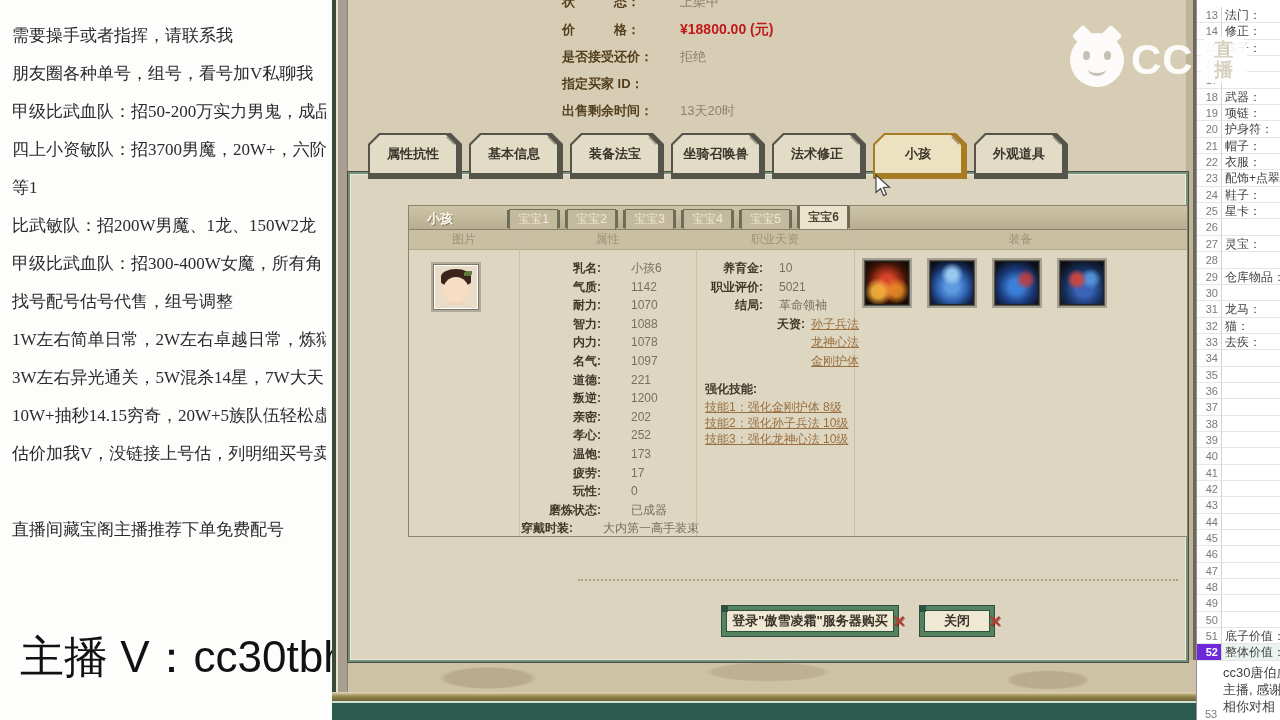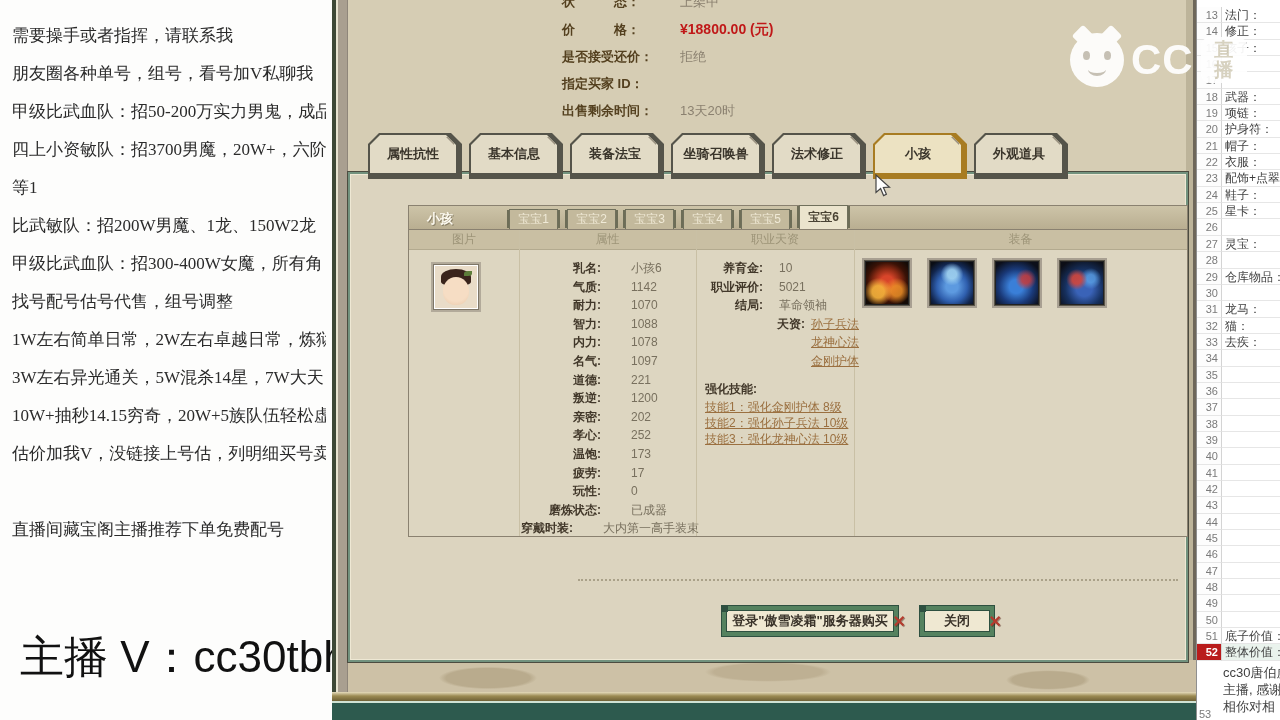--- a/index.html
+++ b/index.html
@@ -121,25 +121,25 @@
   .cursor{position:absolute;left:540px;top:174px;z-index:9;}
 
   
   .sheet{position:absolute;left:1196px;top:0;width:84px;height:720px;background:#fff;border-left:1px solid #8f8f8f;overflow:hidden;}
   .sheet-rows{padding-top:7px;}
   .sheet-row{display:flex;height:16.35px;cursor:cell;}
   .row-num{width:21px;border-right:1px solid #d4d4d4;border-bottom:1px solid #e6e6e6;color:#7a7a7a;
       font-size:11px;text-align:right;padding-right:3px;background:#fdfdfd;line-height:16px;}
   .row-label{flex:1;border-bottom:1px solid #e6e6e6;color:#3f3f3f;font-size:12px;padding-left:3px;
       white-space:nowrap;overflow:hidden;line-height:16px;}
-  .sheet-row.selected .row-num{background:#b91c1c;color:#fff;font-weight:bold;}
+  .sheet-row.selected .row-num{background:#6d28d9;color:#fff;font-weight:bold;}
   .sheet-row.selected .row-label{background:#eaf3ed;}
   .sheet-note{position:absolute;left:0;top:664px;width:100%;}
   .note-line{margin-left:26px;font-size:13px;color:#3f3f3f;line-height:17px;white-space:nowrap;}
-  .note-rownum{position:absolute;left:2px;top:44px;font-size:11px;color:#7a7a7a;}
+  .note-rownum{position:absolute;left:8px;top:44px;font-size:11px;color:#7a7a7a;}
 
   
   .watermark{position:absolute;left:1070px;top:33px;display:flex;align-items:center;gap:7px;z-index:20;opacity:.93;}
   .cat{position:relative;width:54px;height:54px;background:#fff;border-radius:50%;}
   .cat::before,.cat::after{content:"";position:absolute;top:-5px;width:16px;height:16px;background:#fff;transform:rotate(45deg);border-radius:3px;}
   .cat::before{left:5px;} .cat::after{right:5px;}
   .cat .eye{position:absolute;top:18px;width:7px;height:9px;border-radius:50%;background:rgba(150,140,120,.55);}
   .cat .eye.l{left:13px;} .cat .eye.r{right:13px;}
   .cat .mouth{position:absolute;left:18px;top:30px;width:18px;height:10px;border-bottom:3px solid rgba(150,140,120,.55);border-radius:0 0 50% 50%;}
   .cc-text{font-size:42px;font-weight:bold;color:#fff;letter-spacing:1px;}

